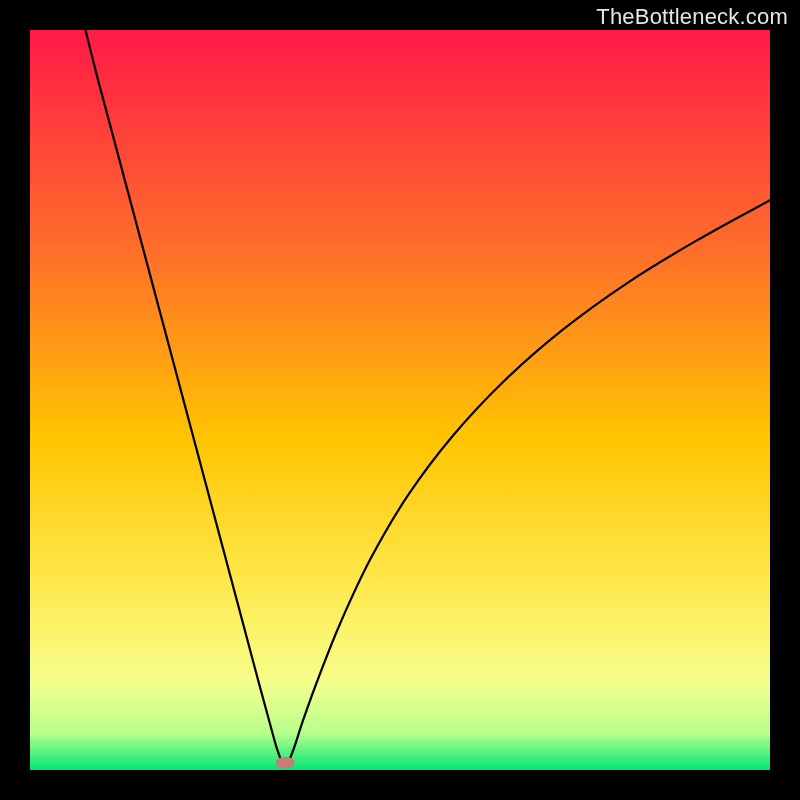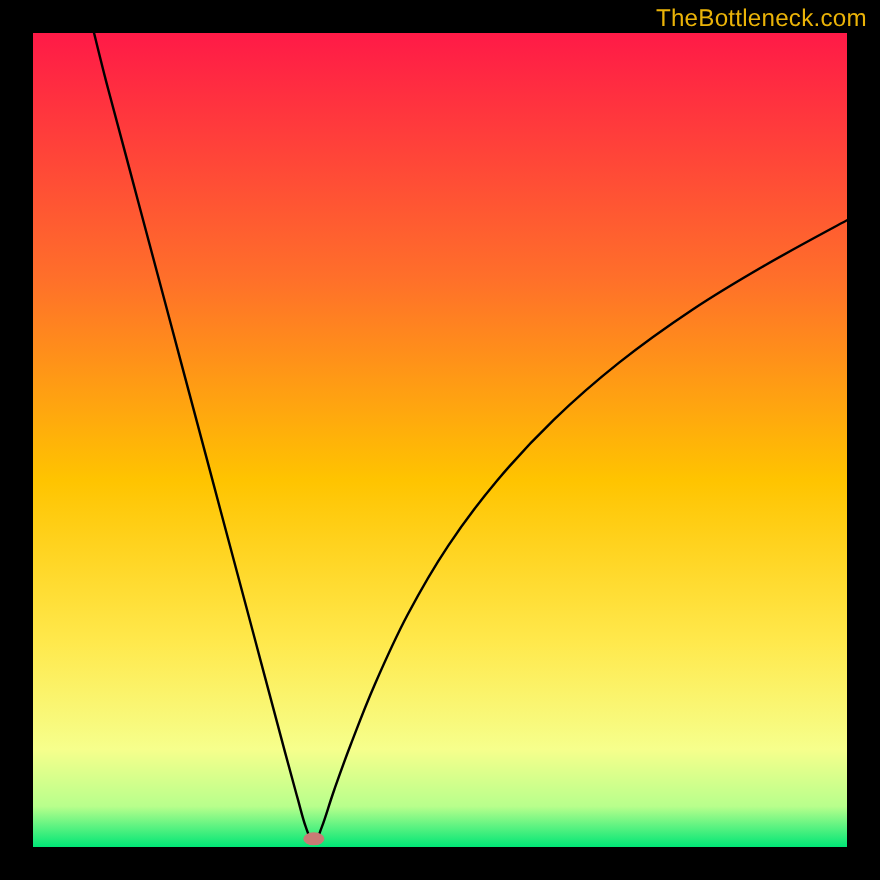--- a/index.html
+++ b/index.html
@@ -14,21 +14,21 @@
   .outer {
     position: relative;
     width: 800px;
     height: 800px;
     background: #000;
   }
   .watermark {
     position: absolute;
     top: 4px;
     right: 12px;
-    color: #eab308;
+    color: #e5e5e5;
     font-size: 22px;
     font-weight: 400;
     letter-spacing: 0.2px;
     z-index: 4;
   }
   .plot-area {
     position: absolute;
     left: 30px;
     top: 30px;
     width: 740px;

